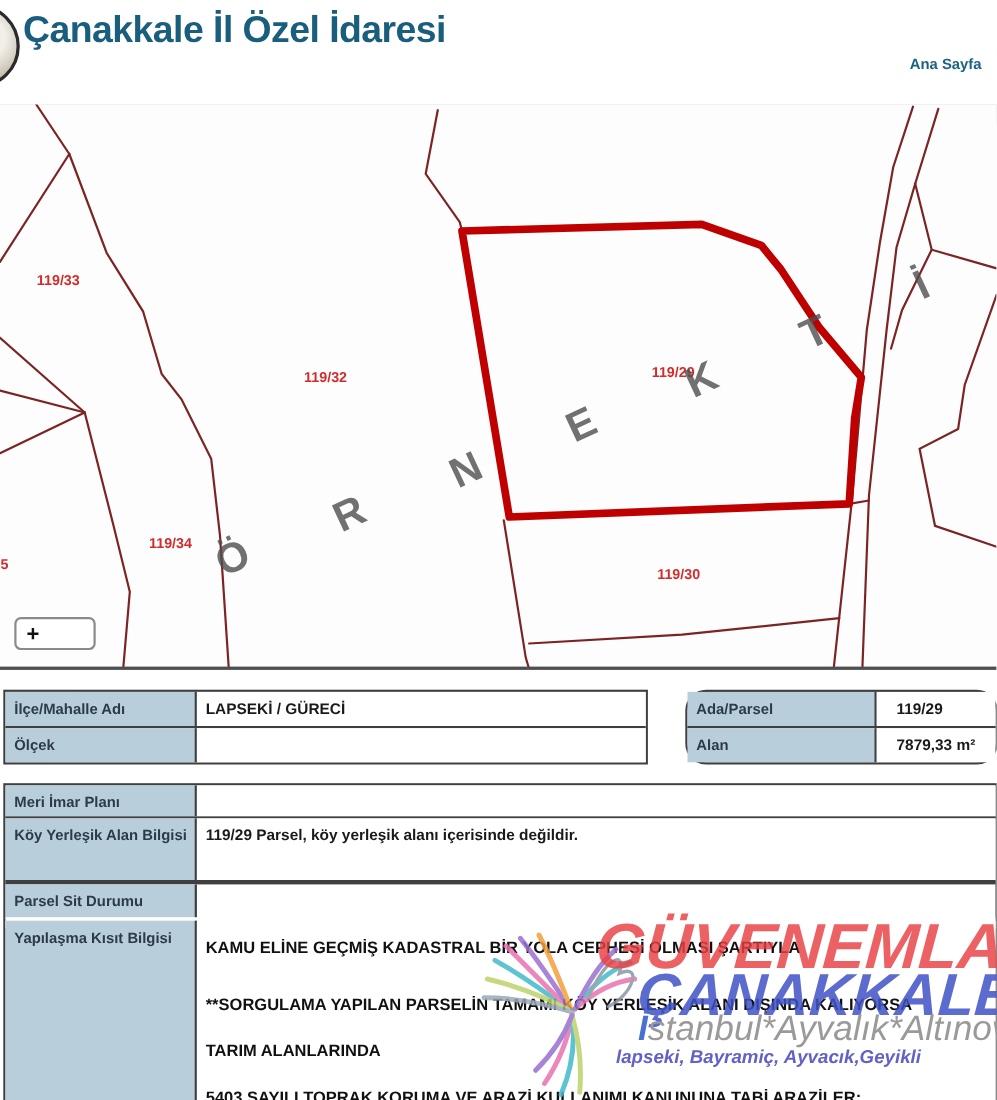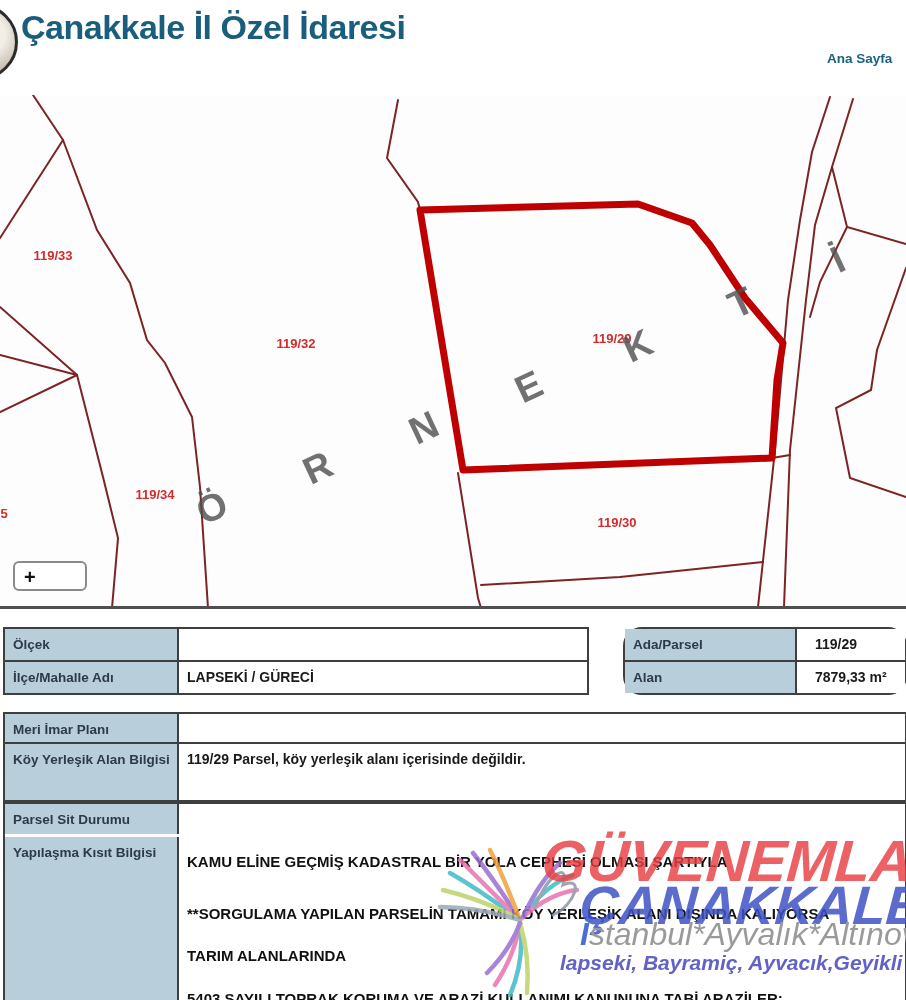--- a/index.html
+++ b/index.html
@@ -91,21 +91,21 @@
     font-size:54px;font-weight:800;font-style:italic;transform:skewX(-4deg);
     color:rgba(63,82,198,.85);white-space:nowrap;
   }
   .wm-gray{
     position:absolute;left:546px;top:916px;
     font-size:32px;font-style:italic;color:#9a9a9a;white-space:nowrap;margin-left:34px;
   }
   .wm-gray .blue-i{color:#4a6fd4;font-weight:bold;}
   .wm-towns{
     position:absolute;left:560px;top:951px;
-    font-size:21px;font-weight:bold;font-style:italic;color:#6161c8;white-space:nowrap;
+    font-size:17px;font-weight:bold;font-style:italic;color:#6161c8;white-space:nowrap;
   }
   .bird{position:absolute;left:435px;top:845px;}
 </style>
 </head>
 <body>
 
 <div class="header">
   <div class="logo"></div>
   <div class="title">Çanakkale İl Özel İdaresi</div>
 </div>
@@ -155,26 +155,26 @@
   <div class="wm-letter" style="left:638px;top:251px">K</div>
   <div class="wm-letter" style="left:741px;top:208px">T</div>
   <div class="wm-letter" style="left:838px;top:165px">İ</div>
 
   <div class="zoom-btn">+</div>
 </div>
 <div class="map-bottom-line"></div>
 
 <div class="tbl" id="tbl-left">
   <div class="tbl-row">
+    <div class="cell-label">İlçe/Mahalle Adı</div>
+    <div class="cell-value">LAPSEKİ / GÜRECİ</div>
+  </div>
+  <div class="tbl-row">
     <div class="cell-label">Ölçek</div>
     <div class="cell-value"></div>
-  </div>
-  <div class="tbl-row">
-    <div class="cell-label">İlçe/Mahalle Adı</div>
-    <div class="cell-value">LAPSEKİ / GÜRECİ</div>
   </div>
 </div>
 
 <div class="tbl" id="tbl-right">
   <div class="tbl-row">
     <div class="cell-label">Ada/Parsel</div>
     <div class="cell-value">119/29</div>
   </div>
   <div class="tbl-row">
     <div class="cell-label">Alan</div>

